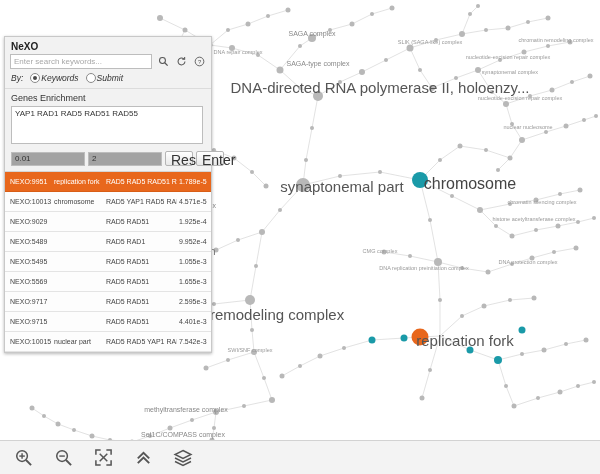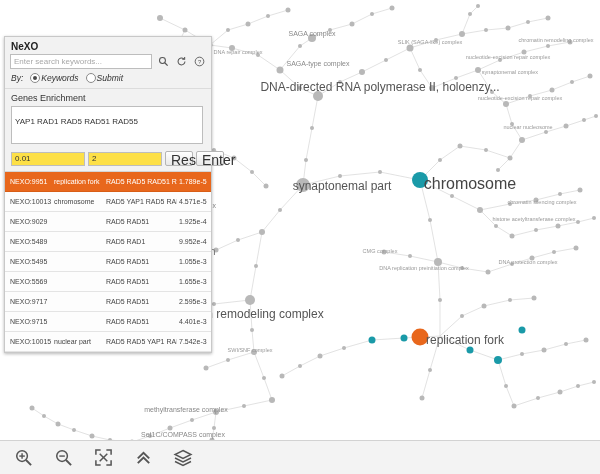--- a/index.html
+++ b/index.html
@@ -31,21 +31,21 @@
   }
   
   .net-label {
     position: absolute;
     color: #666666;
     white-space: nowrap;
     transform: translate(-50%, -50%);
     pointer-events: none;
   }
   .net-label.big {
-    font-size: 12px;
+    font-size: 15px;
     color: #555555;
   }
   .net-label.huge {
     font-size: 16px;
     color: #444444;
   }
   .net-label.mid {
     font-size: 11px;
     color: #777777;
   }
@@ -141,35 +141,35 @@
     color: #333;
   }
   #term-box {
     margin: 0 6px;
     width: 192px;
     height: 38px;
     border: 1px solid #bdbdbd;
     background: #ffffff;
     font-size: 8px;
     color: #333;
-    padding: 10px 3px;
+    padding: 2px 3px;
     box-sizing: border-box;
     resize: none;
     font-family: "Liberation Sans", sans-serif;
   }
   .params-row {
     display: flex;
     align-items: center;
     gap: 3px;
     padding: 5px 6px 5px 6px;
   }
   .param-input {
     height: 14px;
     border: 1px solid #bdbdbd;
-    background: #fde047;
+    background: #a3a3a3;
     font-size: 8px;
     color: #333;
     padding: 0 3px;
     box-sizing: border-box;
     font-family: "Liberation Sans", sans-serif;
   }
   #pval-input { width: 74px; }
   #count-input { width: 74px; }
   .btn {
     height: 15px;

